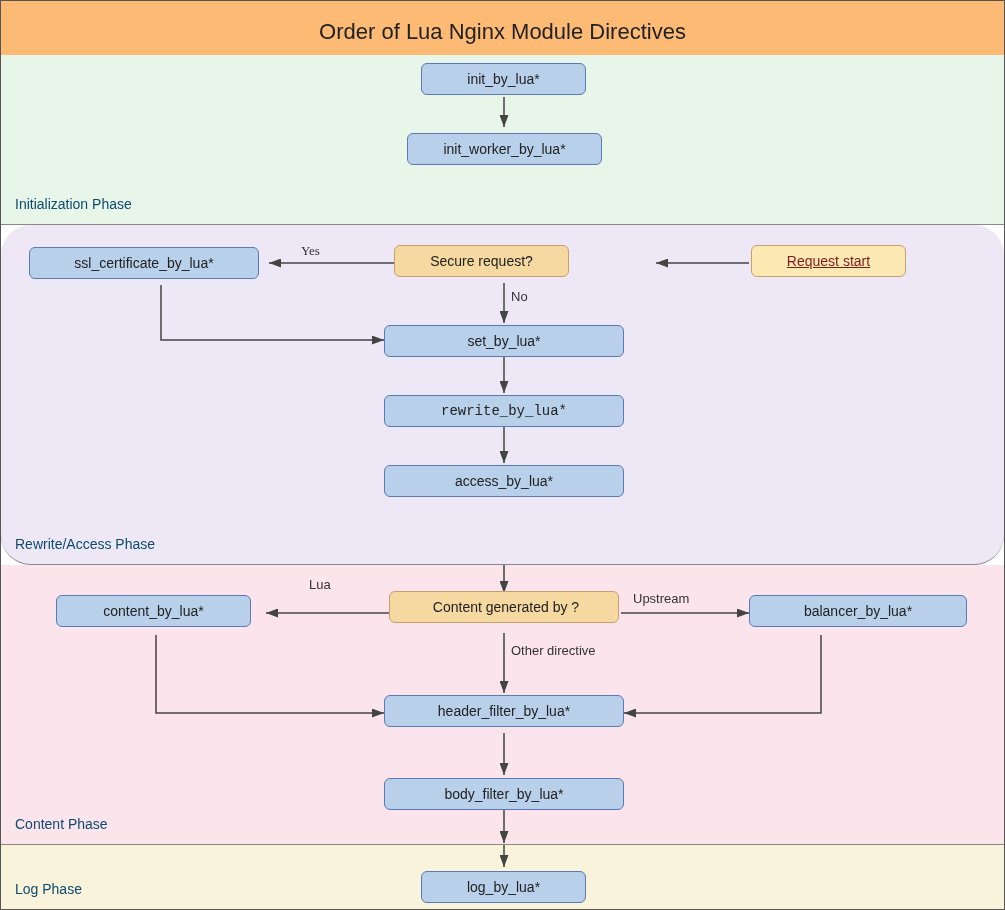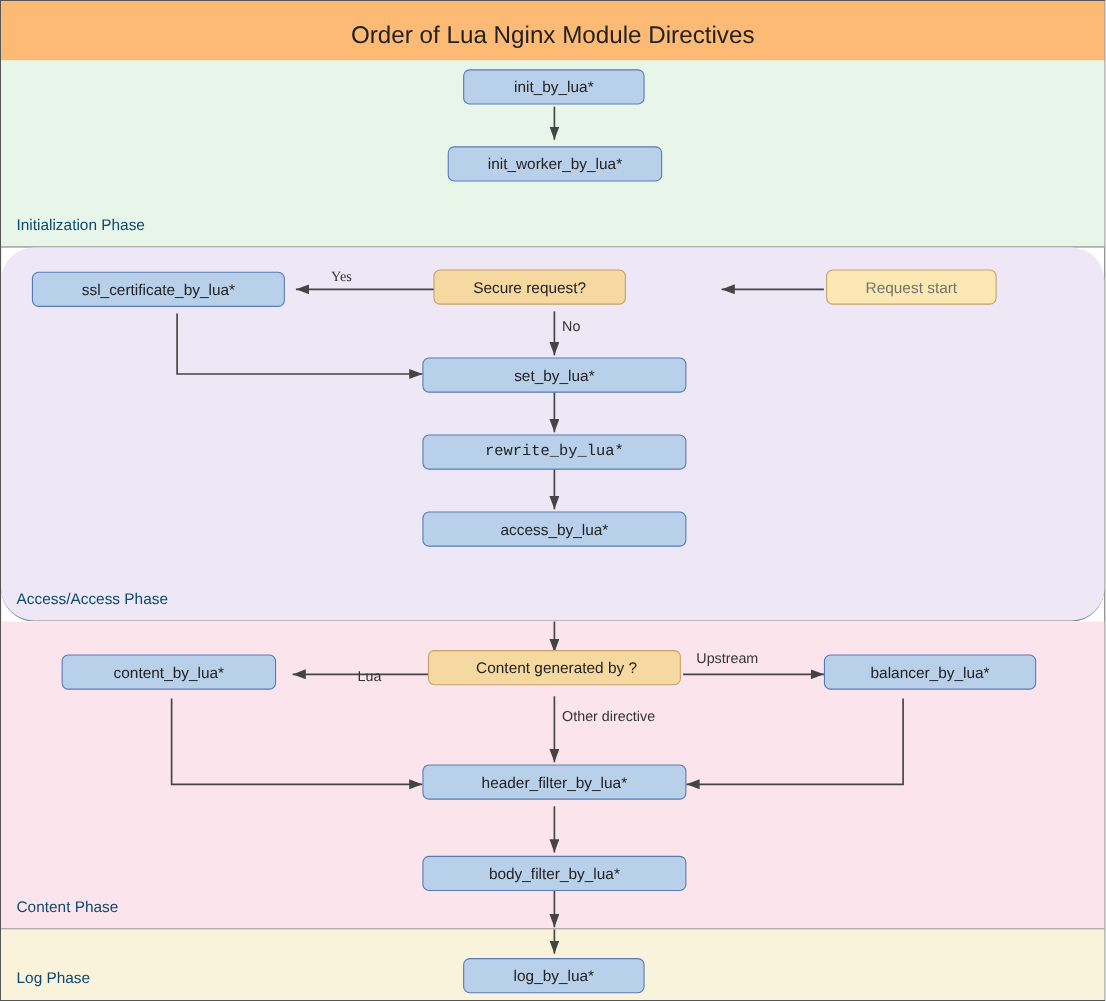--- a/index.html
+++ b/index.html
@@ -88,22 +88,23 @@
     }
 
     .box-request {
       position: absolute;
       border: 1.5px solid #c8a06e;
       background: #fce8b2;
       border-radius: 6px;
       text-align: center;
       padding: 7px 12px;
       font-size: 14px;
-      color: #737373;
+      color: #7f1d1d;
       white-space: nowrap;
+      text-decoration: underline;
     }
 
     
     .phase-svg {
       position: absolute;
       top: 0; left: 0;
       width: 100%;
       height: 100%;
       pointer-events: none;
       overflow: visible;
@@ -194,21 +195,21 @@
 
     <div class="box" style="left:383px; top:170px; width:240px;font-family:Liberation Mono, monospace;">
       <span>rewrite_by_lua*</span>
     </div>
 
     <div class="box" style="left:383px; top:240px; width:240px;">
       <span>access_by_lua*</span>
     </div>
 
     <div class="phase-label">
-      <span>Access/Access Phase</span>
+      <span>Rewrite/Access Phase</span>
     </div>
   </div>
 
   <div class="phase-content">
     <svg class="phase-svg">
       <defs>
         <marker id="arrowhead3" markerWidth="8" markerHeight="6" refX="8" refY="3" orient="auto">
           <polygon points="0 0, 8 3, 0 6" fill="#444"></polygon>
         </marker>
       </defs>
@@ -227,33 +228,33 @@
 
       <line x1="503" y1="168" x2="503" y2="210" stroke="#444" stroke-width="1.5" marker-end="url(#arrowhead3)"></line>
 
       <line x1="503" y1="242" x2="503" y2="278" stroke="#444" stroke-width="1.5" marker-end="url(#arrowhead3)"></line>
     </svg>
 
     <div class="box" style="left:55px; top:30px; width:195px;">
       <span>content_by_lua*</span>
     </div>
 
-    <div class="arrow-label" style="left:308px; top:42px;margin-left:16px;">
+    <div class="arrow-label" style="left:308px; top:12px;">
       <span>Lua</span>
     </div>
 
     <div class="box-diamond" style="left:388px; top:26px; width:230px;padding-left:16px;">
       <span>Content generated by ?</span>
     </div>
 
     <div class="arrow-label" style="left:632px; top:26px;">
       <span>Upstream</span>
     </div>
 
-    <div class="box" style="left:748px; top:30px; width:193px;">
+    <div class="box" style="left:748px; top:30px; width:218px;">
       <span>balancer_by_lua*</span>
     </div>
 
     <div class="arrow-label" style="left:510px; top:78px;">
       <span>Other directive</span>
     </div>
 
     <div class="box" style="left:383px; top:130px; width:240px;">
       <span>header_filter_by_lua*</span>
     </div>

